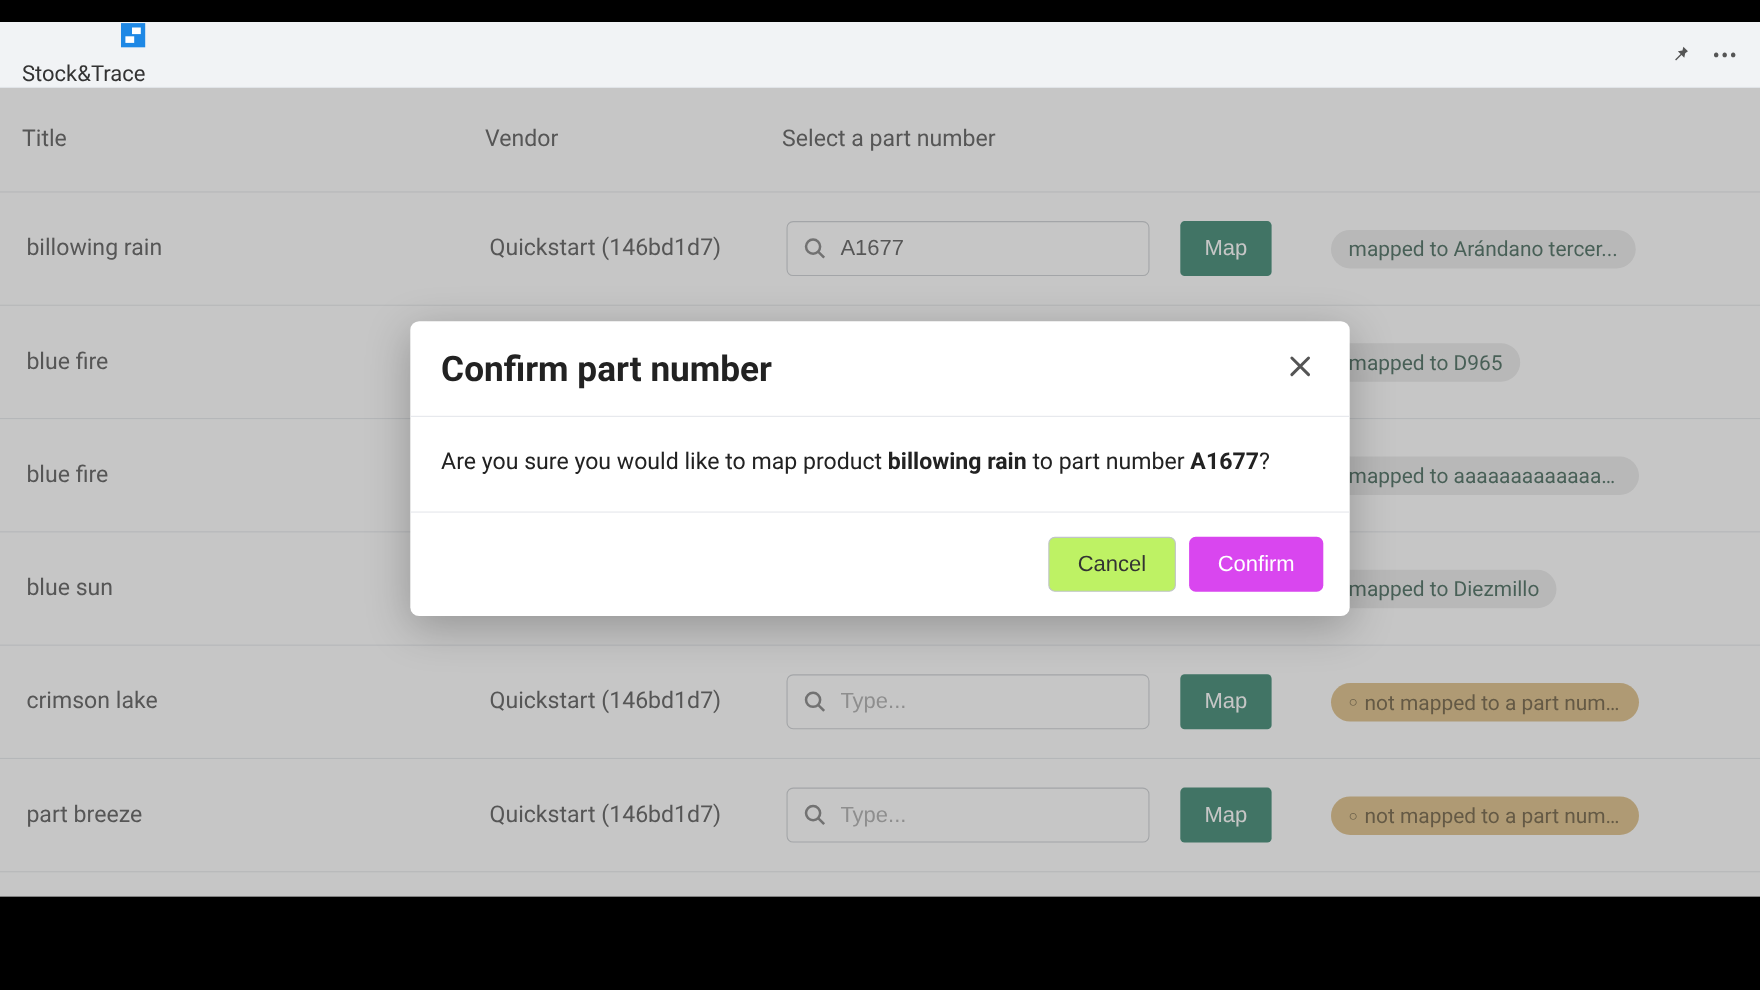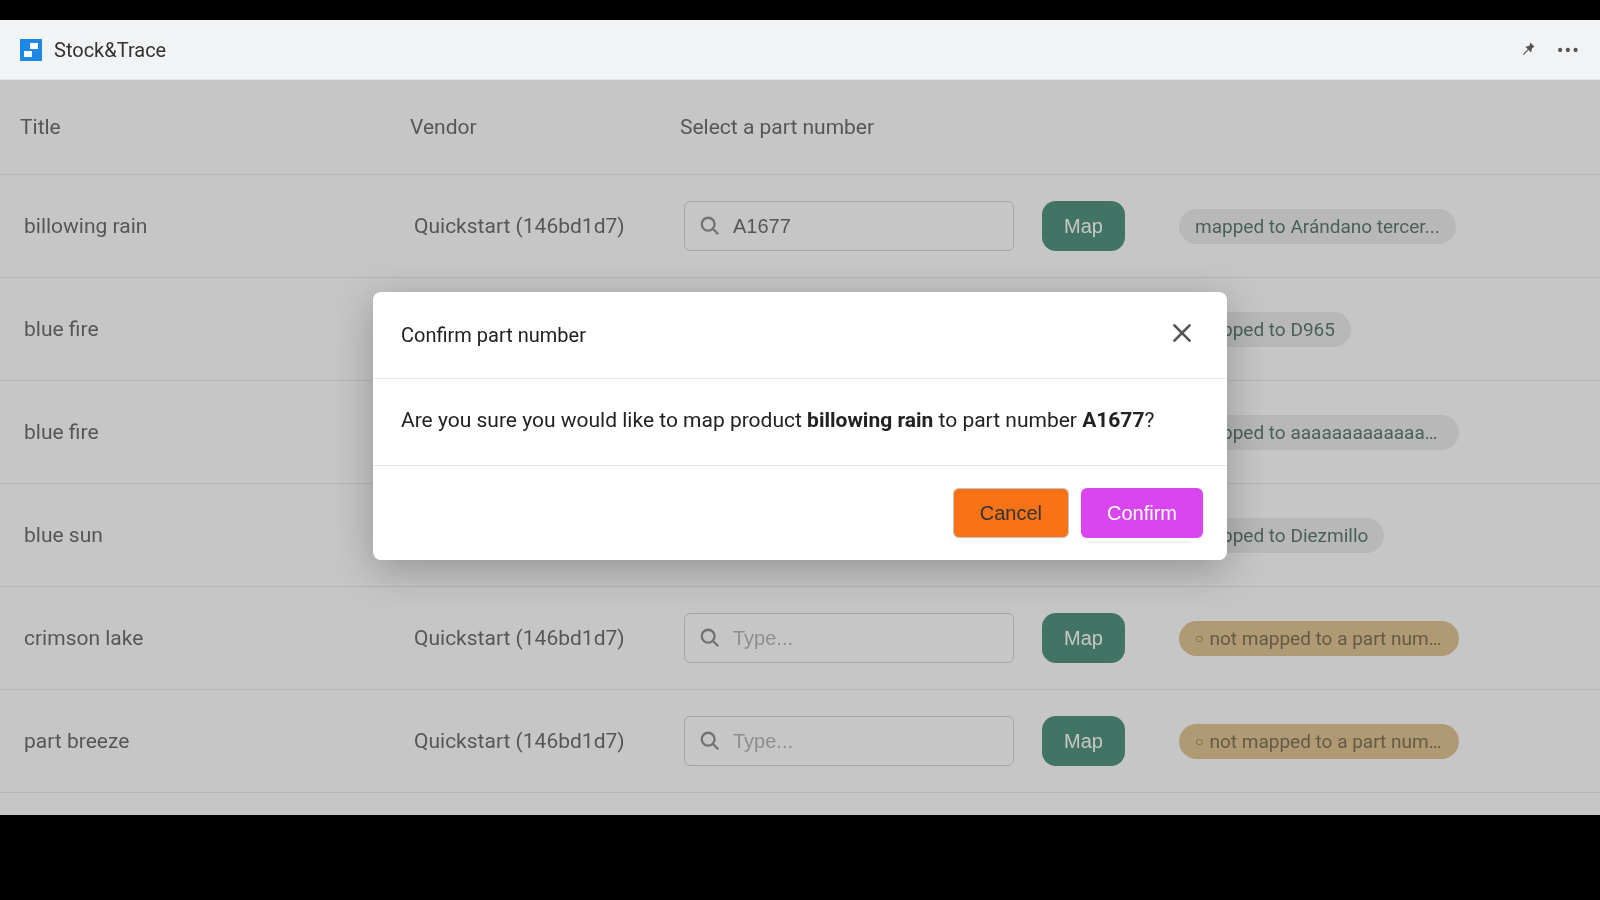--- a/index.html
+++ b/index.html
@@ -28,22 +28,23 @@
       height: 60px;
       background: #f1f3f5;
       border-bottom: 1px solid #e1e4e8;
       display: flex;
       align-items: center;
       justify-content: space-between;
       padding: 0 20px;
     }
     .header-left {
       display: flex;
-      align-items: center;
+      align-items: flex-end;
       gap: 12px;
+      flex-direction: column;
     }
     .logo-icon {
       width: 22px;
       height: 22px;
       background: #1e88e5;
       position: relative;
     }
     .logo-icon::before {
       content: "";
       position: absolute;
@@ -109,20 +110,21 @@
       border-bottom: 1px solid #e1e4e8;
       height: 103px;
     }
     .col-title {
       width: 390px;
       flex-shrink: 0;
     }
     .col-vendor {
       width: 270px;
       flex-shrink: 0;
+      margin-left: 31px;
     }
     .col-part {
       width: 480px;
       flex-shrink: 0;
       display: flex;
       align-items: center;
       gap: 28px;
     }
     .col-status {
       flex: 1;
@@ -157,21 +159,21 @@
       color: #999;
     }
     .search-ico {
       color: #666;
       flex-shrink: 0;
     }
     .map-btn {
       background: #0d6b4f;
       color: #fff;
       border: none;
-      border-radius: 14px;
+      border-radius: 4px;
       font-size: 20px;
       height: 50px;
       padding: 0 22px;
       cursor: pointer;
     }
     .pill {
       display: inline-flex;
       align-items: center;
       border-radius: 18px;
       padding: 6px 16px;
@@ -213,22 +215,22 @@
       box-shadow: 0 10px 40px rgba(0,0,0,0.25);
     }
     .modal-head {
       display: flex;
       justify-content: space-between;
       align-items: center;
       padding: 24px 28px;
       border-bottom: 1px solid #e5e7eb;
     }
     .modal-title {
-      font-size: 20px;
-      font-weight: 400;
+      font-size: 32px;
+      font-weight: 700;
       color: #222;
     }
     .close-x {
       cursor: pointer;
       color: #555;
       padding: 4px;
     }
     .modal-body {
       padding: 26px 28px 30px;
       font-size: 21px;
@@ -239,21 +241,21 @@
     .modal-body b {
       font-weight: 700;
     }
     .modal-foot {
       display: flex;
       justify-content: flex-end;
       gap: 12px;
       padding: 22px 24px;
     }
     .btn-cancel {
-      background: #f97316;
+      background: #bef264;
       border: 1px solid #c0c4c8;
       color: #333;
       font-size: 20px;
       padding: 0 26px;
       height: 50px;
       border-radius: 6px;
       cursor: pointer;
     }
     .btn-confirm {
       background: #d946ef;

